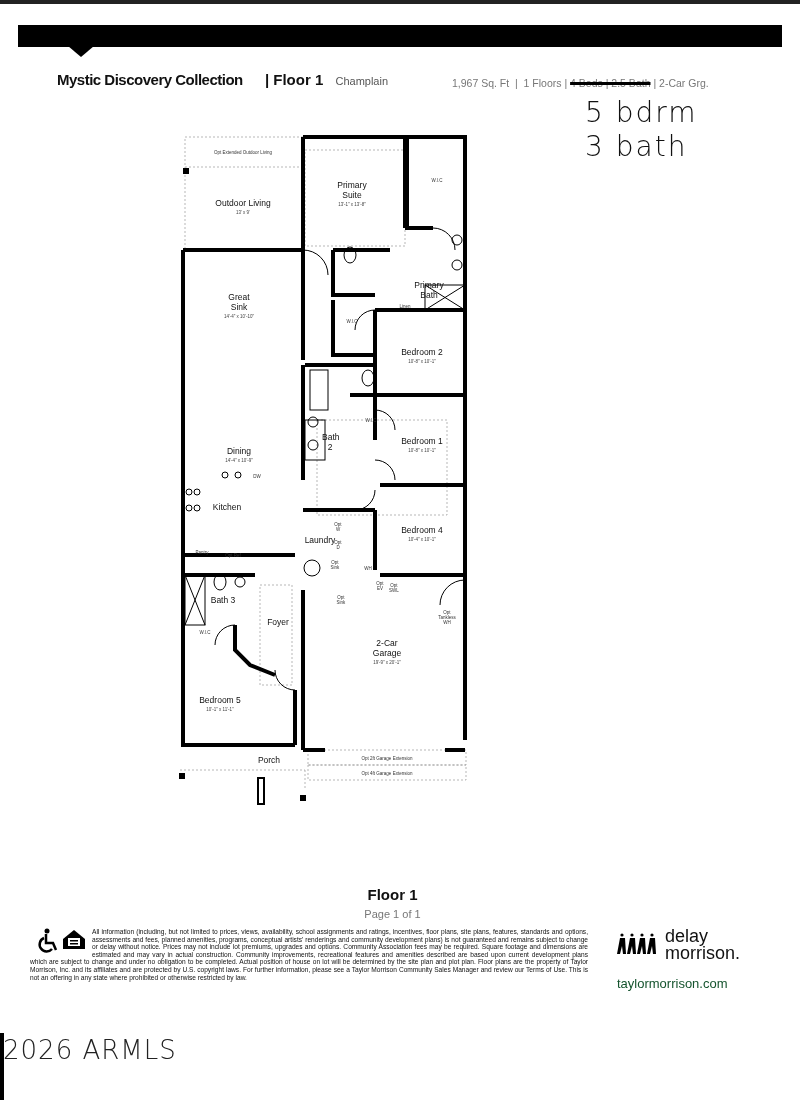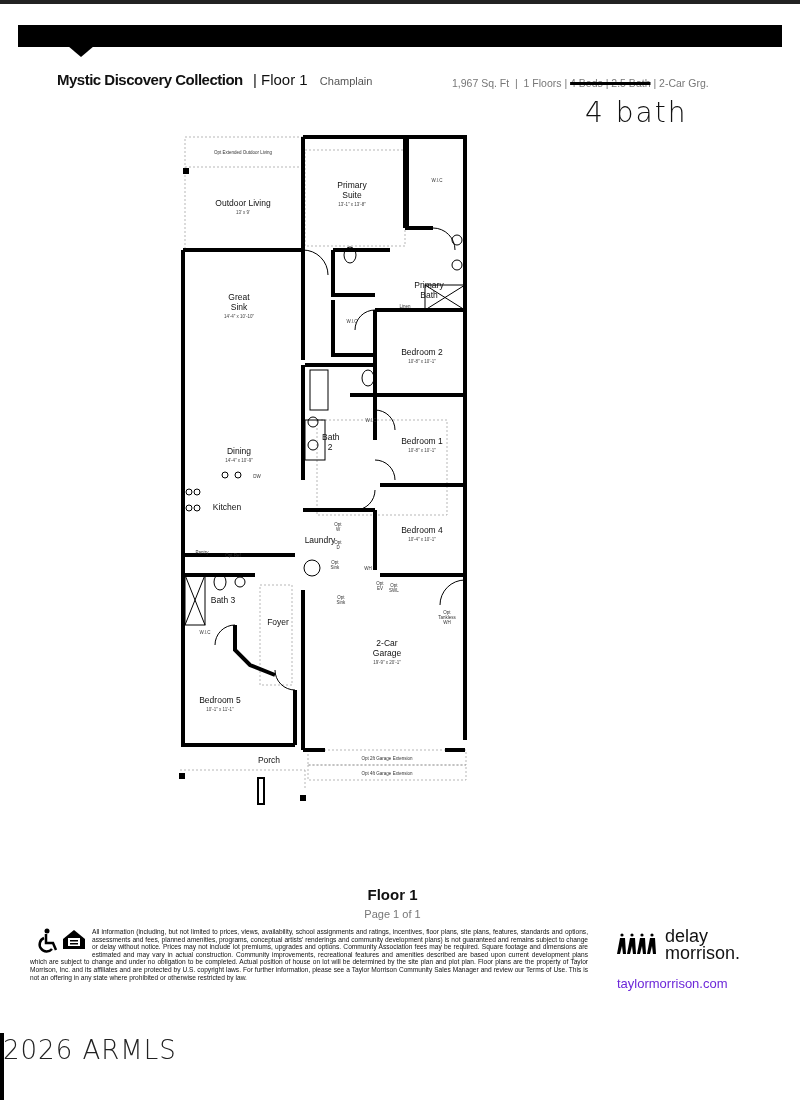--- a/index.html
+++ b/index.html
@@ -2,38 +2,38 @@
 <html><head>
 <meta charset="utf-8">
 <style>
   html, body { margin: 0; padding: 0; background: #fff; }
   body { width: 800px; height: 1100px; position: relative; overflow: hidden; font-family: "Liberation Sans", sans-serif; color: #111; }
   .topline { position: absolute; left: 0; top: 0; width: 800px; height: 4px; background: #222; }
   .banner { position: absolute; left: 18px; top: 25px; width: 764px; height: 22px; background: #000; }
   .banner-notch { position: absolute; left: 68px; top: 46px; width: 0; height: 0; border-left: 13px solid transparent; border-right: 13px solid transparent; border-top: 11px solid #000; }
   .header { position: absolute; left: 57px; top: 71px; width: 740px; font-size: 15px; white-space: nowrap; }
   .collection { font-weight: bold; letter-spacing: -0.5px; }
-  .floor { font-weight: normal; margin-left: 6px; }
+  .floor { font-weight: bold; margin-left: 18px; }
   .plan-name { font-size: 11px; color: #555; margin-left: 8px; }
   .specs { position: absolute; left: 452px; top: 77px; font-size: 10.5px; color: #777; white-space: nowrap; }
   .specs .struck { text-decoration: line-through; text-decoration-color: #000; text-decoration-thickness: 3px; }
   .handwriting { position: absolute; left: 585px; top: 96px; font-family: "DejaVu Sans", sans-serif; font-size: 28px; line-height: 34px; color: #111; font-weight: 300; letter-spacing: 2px; }
   .plan { position: absolute; left: 175px; top: 130px; width: 300px; height: 680px; }
   .plan svg { position: absolute; left: 0; top: 0; }
   .room-label { position: absolute; font-size: 8.5px; text-align: center; line-height: 10px; transform: translateX(-50%); white-space: nowrap; }
   .room-dim { display: block; font-size: 4.5px; color: #444; }
   .small-label { position: absolute; font-size: 4.5px; color: #333; transform: translateX(-50%); white-space: nowrap; text-align: center; line-height: 5px; }
   .footer-title { position: absolute; left: 0; width: 785px; top: 886px; text-align: center; font-weight: bold; font-size: 15px; }
   .footer-page { position: absolute; left: 0; width: 785px; top: 908px; text-align: center; font-size: 11px; color: #777; }
   .access-icons { position: absolute; left: 35px; top: 928px; width: 55px; height: 28px; }
   .disclaimer { position: absolute; left: 30px; top: 928px; width: 558px; font-size: 6.6px; line-height: 7.6px; text-align: justify; color: #111; }
   .disclaimer .indent { float: left; width: 62px; height: 24px; }
   .logo { position: absolute; left: 617px; top: 932px; }
   .logo-text { position: absolute; left: 48px; top: -4px; font-size: 18px; line-height: 17px; color: #111; }
-  .logo-url { position: absolute; left: 617px; top: 976px; font-size: 13px; color: #6d28d9; }
+  .logo-url { position: absolute; left: 617px; top: 976px; font-size: 13px; color: #14532d; }
   .watermark { position: absolute; left: 3px; top: 1035px; font-size: 26px; font-weight: 100; color: #222; letter-spacing: 1px; font-family: "DejaVu Sans", sans-serif; }
   .left-edge { position: absolute; left: 0; top: 1033px; width: 4px; height: 67px; background: #000; }
 </style>
 </head>
 <body>
 
 <div class="topline"></div>
 <div class="banner"></div>
 <div class="banner-notch"></div>
 
@@ -44,21 +44,22 @@
 </div>
 
 <div class="specs">
   <span>1,967 Sq. Ft</span> &nbsp;|&nbsp;
   <span>1 Floors</span> |
   <span class="struck">4 Beds | 2.5 Bath</span> |
   <span>2-Car Grg.</span>
 </div>
 
 <div class="handwriting">
-  <div>4 bath</div>
+  <div>5 bdrm</div>
+  <div>3 bath</div>
 </div>
 
 <div class="plan">
   <svg width="300" height="680" viewBox="0 0 300 680">
     <g fill="none" stroke="#999" stroke-width="0.7" stroke-dasharray="2,2">
       <rect x="10" y="7" width="118" height="30"></rect>
       <line x1="10" y1="37" x2="10" y2="120"></line>
       <rect x="130" y="20" width="100" height="96"></rect>
       <rect x="142" y="290" width="130" height="95"></rect>
       <rect x="133" y="620" width="158" height="15"></rect>

